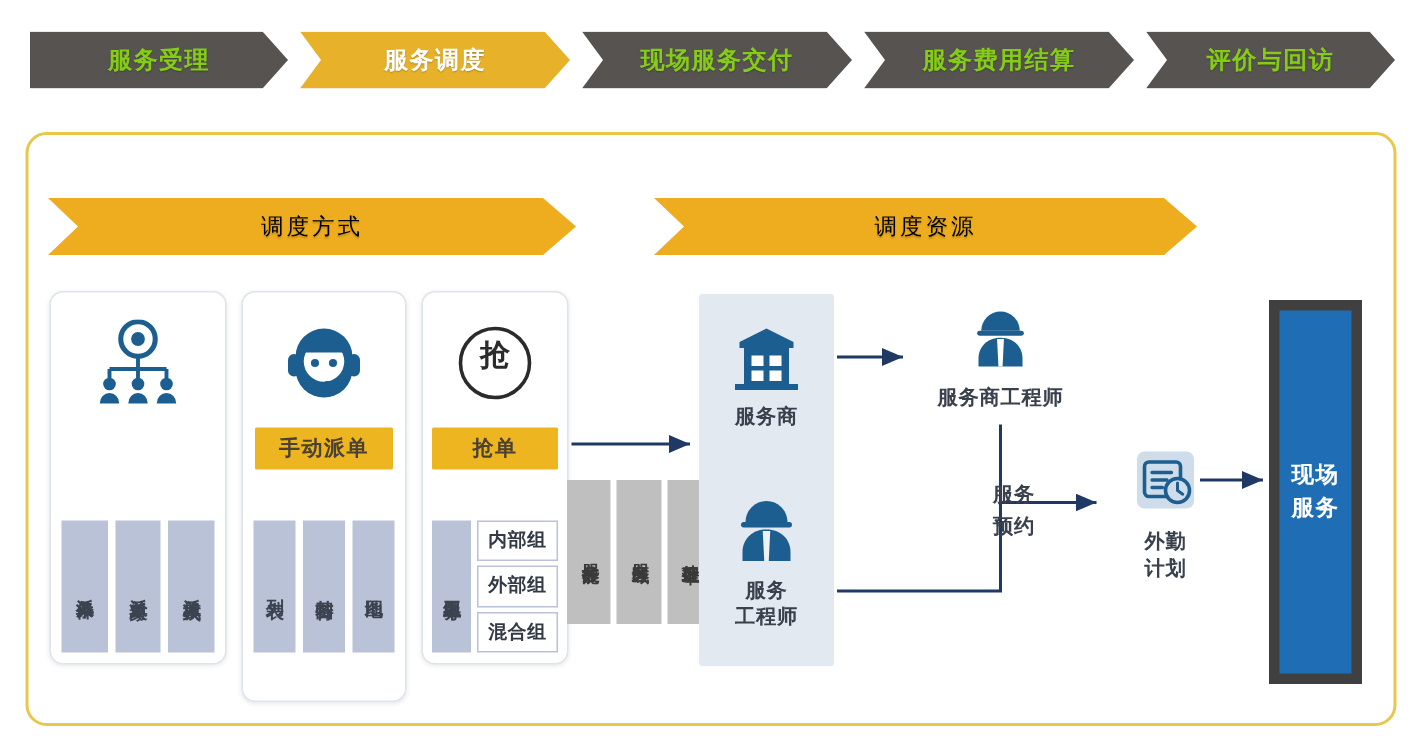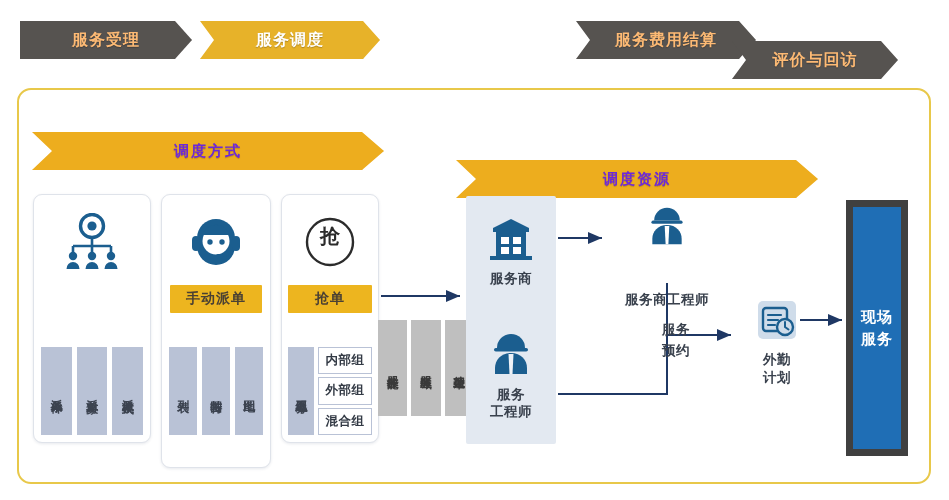--- a/index.html
+++ b/index.html
@@ -8,46 +8,46 @@
     font-family:"Liberation Sans","DejaVu Sans",sans-serif;
     -webkit-font-smoothing:antialiased;
   }
   .stage{position:absolute;left:0;top:0;width:949px;height:500px;}
 
   
   .nav{position:absolute;left:0;top:21px;width:949px;height:38px;}
   .chev{
     position:absolute;top:0;height:38px;
     display:flex;align-items:center;justify-content:center;
-    color:#fdba74;font-size:16px;font-weight:bold;letter-spacing:1px;
+    color:#84cc16;font-size:16px;font-weight:bold;letter-spacing:1px;
     background:#565350;
     clip-path:polygon(0 0, calc(100% - 17px) 0, 100% 50%, calc(100% - 17px) 100%, 0 100%, 14px 50%);
     box-shadow:0 2px 3px rgba(0,0,0,.18);
     text-shadow:0 1px 1px rgba(0,0,0,.25);
   }
   .chev.first{clip-path:polygon(0 0, calc(100% - 17px) 0, 100% 50%, calc(100% - 17px) 100%, 0 100%);}
   .chev.active{background:#e7b229;color:#ffffff;}
 
   
   .frame{
     position:absolute;left:17px;top:88px;width:914px;height:396px;
     border:2px solid #e8c84a;border-radius:14px;background:#ffffff;box-sizing:border-box;
   }
 
   
   .banner{
     position:absolute;height:38px;background:#edad1e;
     display:flex;align-items:center;justify-content:center;
-    color:#6d28d9;font-size:15px;font-weight:bold;letter-spacing:2px;
+    color:#000000;font-size:15px;font-weight:normal;letter-spacing:2px;
     clip-path:polygon(0 0, calc(100% - 22px) 0, 100% 50%, calc(100% - 22px) 100%, 0 100%, 20px 50%);
     box-shadow:0 2px 3px rgba(0,0,0,.15);
     text-shadow:0 1px 1px rgba(0,0,0,.18);
   }
   #banner-method{left:32px;top:132px;width:352px;}
-  #banner-resource{left:456px;top:132px;width:362px;margin-top:28px;}
+  #banner-resource{left:436px;top:132px;width:362px;}
 
   
   .card{
     position:absolute;top:194px;background:#ffffff;
     border:1px solid #dfe3ea;border-radius:9px;
     box-shadow:0 1px 3px rgba(20,40,80,.10);
     box-sizing:border-box;
   }
   #card-auto{left:33px;width:118px;height:249px;}
   #card-manual{left:161px;width:110px;height:274px;}
@@ -102,21 +102,21 @@
   .res-node{position:absolute;left:0;right:0;display:flex;flex-direction:column;align-items:center;}
   #res-provider{top:18px;}
   #res-engineer{top:134px;}
   .res-label{
     margin-top:5px;color:#39414d;font-size:13.5px;font-weight:bold;
     text-align:center;line-height:1.25;letter-spacing:0.5px;
   }
 
   
   .node{position:absolute;display:flex;flex-direction:column;align-items:center;}
-  #node-provider-engineer{left:608px;top:204px;width:118px;gap:36px;}
+  #node-provider-engineer{left:608px;top:204px;width:118px;}
   #node-field-plan{left:735px;top:300px;width:84px;}
   .node-label{
     margin-top:3px;color:#39414d;font-size:13.5px;font-weight:bold;
     text-align:center;line-height:1.3;letter-spacing:0.5px;white-space:nowrap;
   }
 
   .flow-label{
     position:absolute;left:662px;top:320px;width:60px;
     color:#39414d;font-size:13.5px;font-weight:bold;line-height:1.55;letter-spacing:0.5px;
   }
@@ -137,24 +137,27 @@
 
 <div class="stage">
 
   <div class="nav">
     <div class="chev first" id="tab-0" style="left:20px;width:172px;">
       <span>服务受理</span>
     </div>
     <div class="chev active" id="tab-1" style="left:200px;width:180px;">
       <span>服务调度</span>
     </div>
+    <div class="chev" id="tab-2" style="left:388px;width:180px;">
+      <span>现场服务交付</span>
+    </div>
     <div class="chev" id="tab-3" style="left:576px;width:180px;">
       <span>服务费用结算</span>
     </div>
-    <div class="chev" id="tab-4" style="left:732px;width:166px;margin-top:20px;">
+    <div class="chev" id="tab-4" style="left:764px;width:166px;">
       <span>评价与回访</span>
     </div>
   </div>
 
   <div class="frame"></div>
 
   <svg class="lines" viewBox="0 0 949 500">
     <defs>
       <marker id="ah" markerWidth="8" markerHeight="8" refX="7" refY="3" orient="auto">
         <path d="M0,0 L7,3 L0,6 z" fill="#1f3864"></path>

